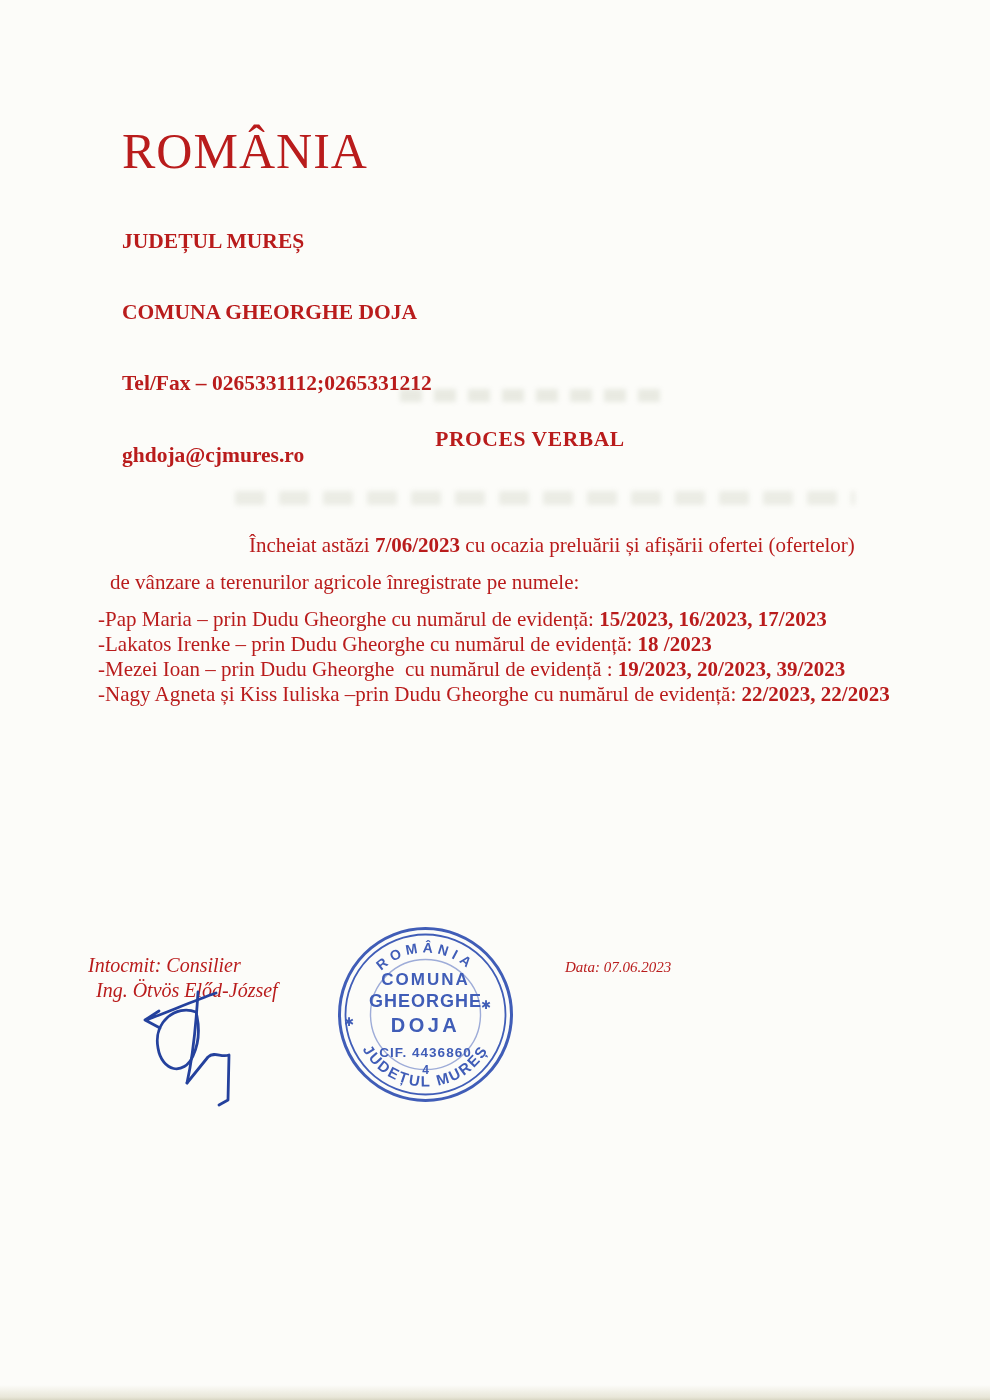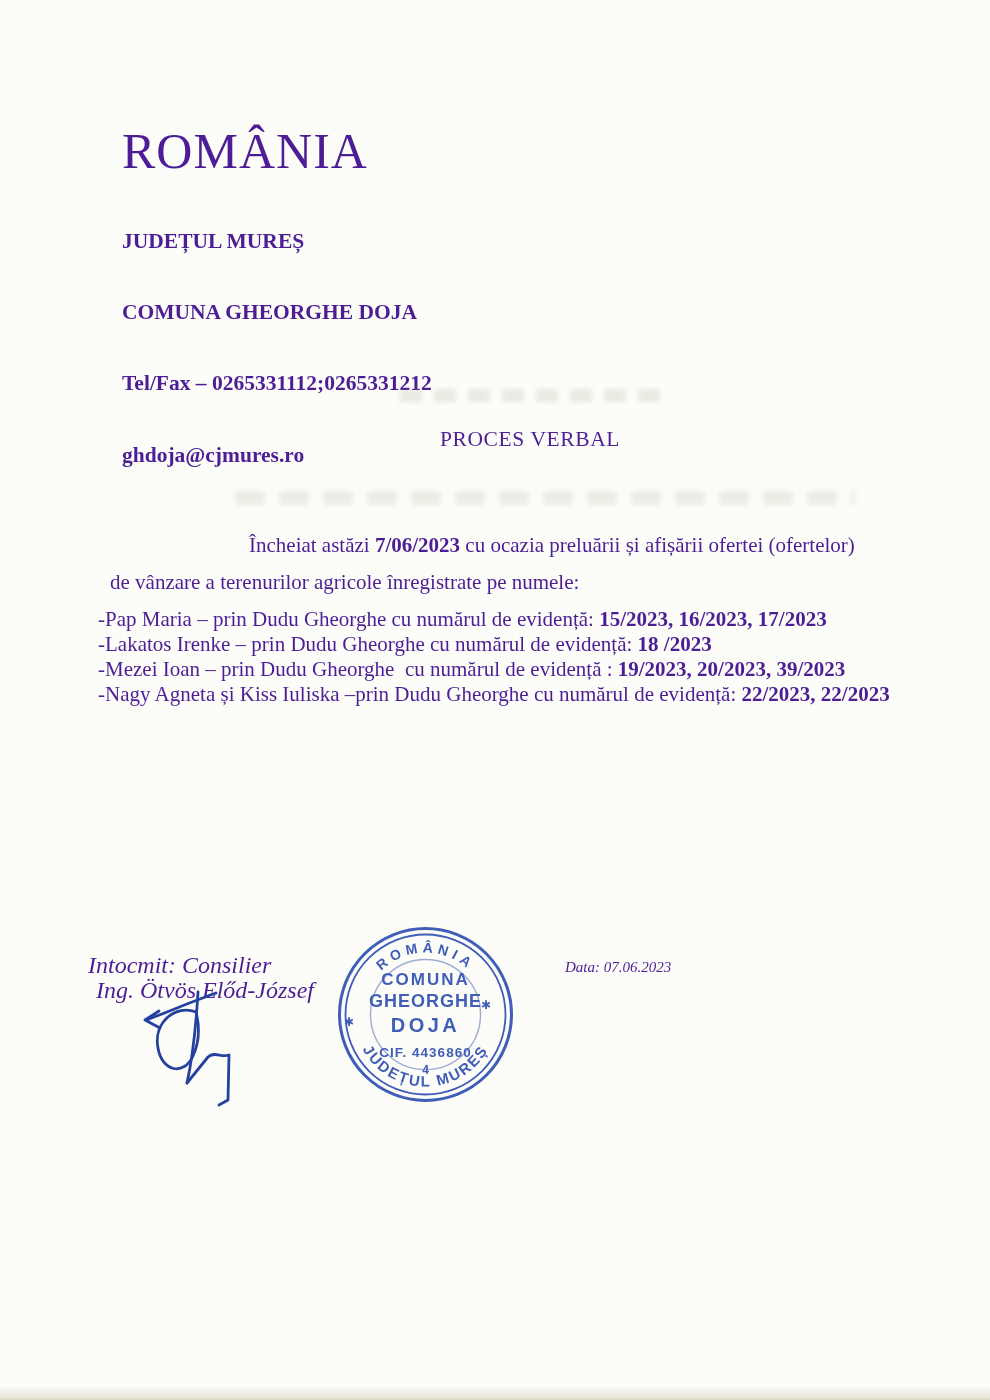--- a/index.html
+++ b/index.html
@@ -1,44 +1,44 @@
 <!DOCTYPE html>
 <html><head>
 <meta charset="utf-8">
 <style>
   html,body{margin:0;padding:0;background:#e9e9e9;}
   .page{
     position:relative;width:990px;height:1400px;margin:0 auto;
-    background:#fcfcf9;color:#4c1d95;overflow:hidden;
+    background:#fcfcf9;color:#b91c1c;overflow:hidden;
     font-family:"Liberation Serif","DejaVu Serif",serif;
   }
   
   .header{position:absolute;left:122px;top:124px;}
   .country{font-size:50px;line-height:54px;font-weight:400;letter-spacing:1px;margin:0;}
   .header-lines{margin-top:4px;font-weight:700;font-size:21.5px;line-height:23.8px;white-space:pre;}
   
   .doc-title{
     position:absolute;left:70px;top:427px;width:920px;text-align:center;
-    font-weight:400;font-size:21.5px;letter-spacing:.6px;
+    font-weight:700;font-size:21.5px;letter-spacing:.6px;
   }
   
   .ghost{position:absolute;filter:blur(2.5px);opacity:.45;pointer-events:none;}
   .ghost-1{left:400px;top:389px;width:270px;height:13px;
     background:repeating-linear-gradient(90deg,rgba(166,172,146,.5) 0 22px,rgba(166,172,146,0) 22px 34px);}
   .ghost-2{left:235px;top:491px;width:620px;height:14px;
     background:repeating-linear-gradient(90deg,rgba(170,175,150,.45) 0 30px,rgba(170,175,150,0) 30px 44px);}
   
   .body-block{position:absolute;left:98px;top:521px;width:862px;font-size:21px;line-height:25px;}
   .intro p{margin:12px;}
   .intro-line1{padding-left:139px;white-space:pre;}
   .intro-line2{white-space:pre;}
   .entry{white-space:pre;margin:0;}
   .bold{font-weight:700;}
   
-  .sig-block{position:absolute;left:88px;top:953px;font-style:italic;font-size:24px;line-height:25px;}
+  .sig-block{position:absolute;left:88px;top:953px;font-style:italic;font-size:20px;line-height:25px;}
   .sig-line2{padding-left:8px;}
   .date-line{position:absolute;left:565px;top:959px;font-style:italic;font-size:15px;}
   .signature{position:absolute;left:138px;top:986px;}
   .stamp{position:absolute;left:333px;top:922px;opacity:.92;}
   .stamp text{font-family:"Liberation Sans","DejaVu Sans",sans-serif;font-weight:bold;}
   
   .bottom-edge{position:absolute;left:0;bottom:0;width:100%;height:15px;
     background:linear-gradient(180deg,rgba(210,206,180,0) 0%,rgba(203,198,168,.4) 80%,rgba(188,184,152,.55) 100%);}
 </style>
 </head>

